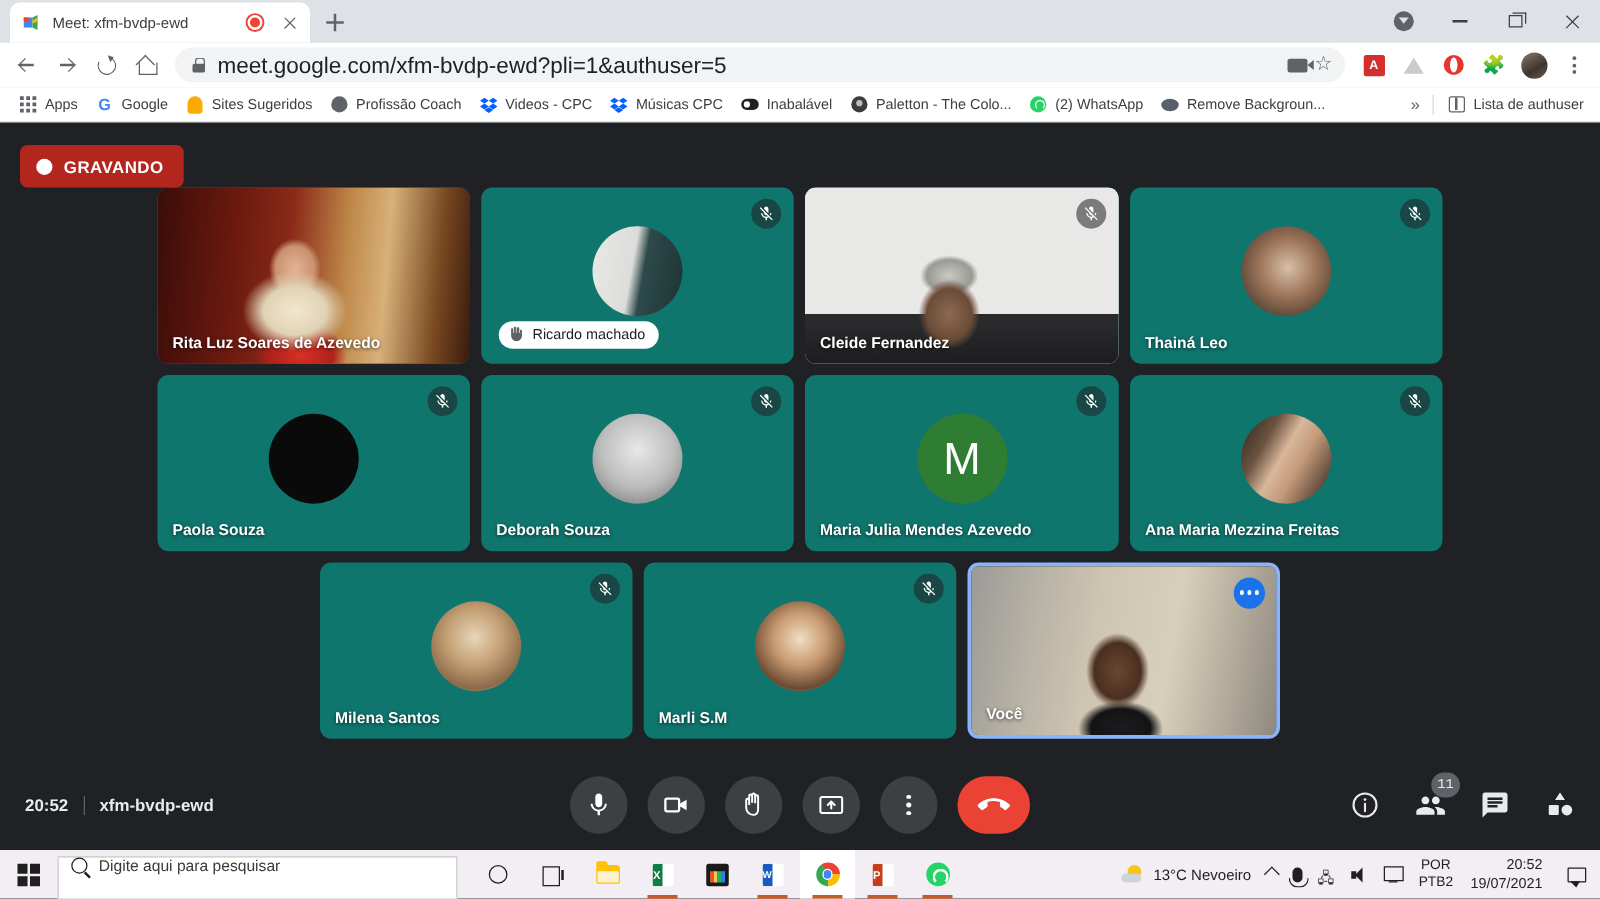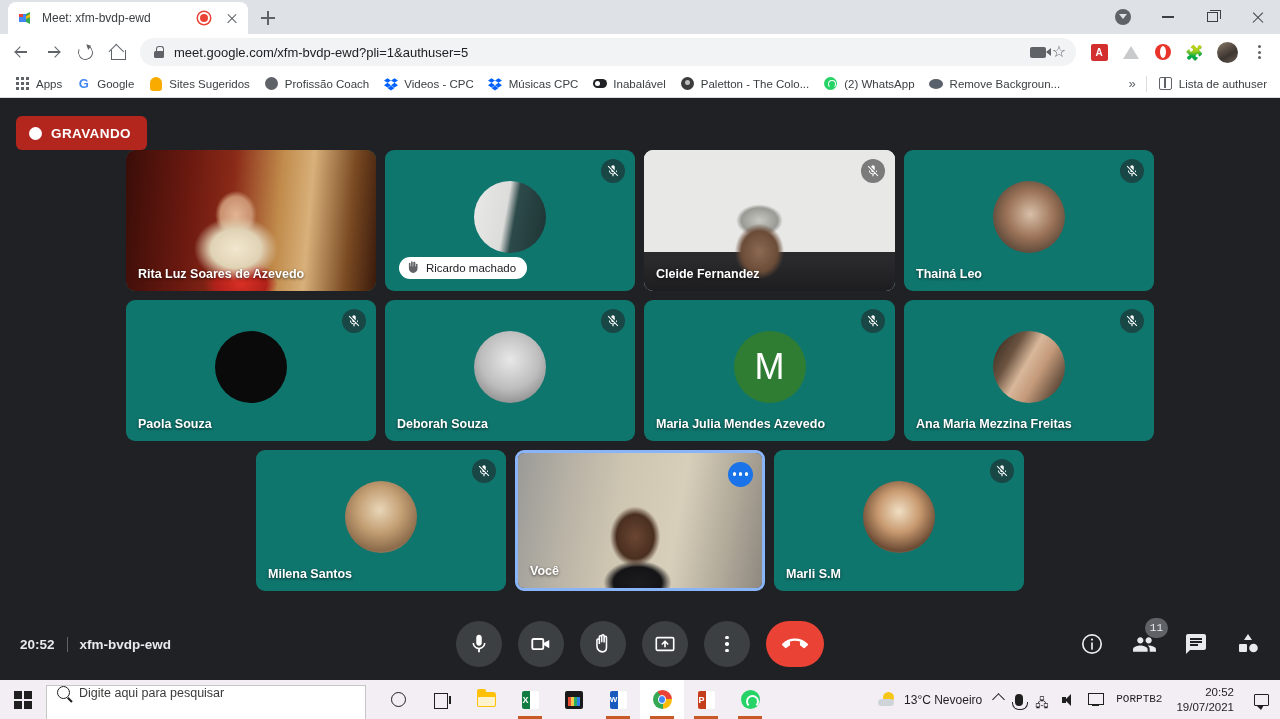--- a/index.html
+++ b/index.html
@@ -57,21 +57,21 @@
   .home { width: 15px; height: 14px; position: relative; }
   .home:before { content:''; position:absolute; left:1px; top:5px; width:13px; height:9px; border:1.6px solid #5f6368; border-top:none; }
   .home:after { content:''; position:absolute; left:1px; top:1px; width:9.5px; height:9.5px; border-top:1.6px solid #5f6368; border-left:1.6px solid #5f6368; transform: rotate(45deg); transform-origin: center; }
   .omnibox {
     flex: 1; height: 28px; background: #f1f3f4; border-radius: 14px;
     display: flex; align-items: center; padding: 0 10px 0 14px; margin: 0 6px; gap: 10px;
   }
   .lock { width: 10px; height: 12px; position: relative; flex: 0 0 10px; }
   .lock:before { content:''; position:absolute; left:0; bottom:0; width:10px; height:7px; background:#5f6368; border-radius:1.5px; }
   .lock:after { content:''; position:absolute; left:2px; top:0; width:6px; height:6px; border:1.5px solid #5f6368; border-bottom:none; border-radius:3px 3px 0 0; }
-  .url { font-size: 13px; color: #202124; white-space: nowrap; flex: 1; }
+  .url { font-size: 18px; color: #202124; white-space: nowrap; flex: 1; }
   .omni-right { display: flex; align-items: center; gap: 6px; }
   .vidcam-ico { width: 16px; height: 11px; background: #5f6368; border-radius: 2px; position: relative; }
   .vidcam-ico:after { content:''; position:absolute; right:-5px; top:1.5px; border-top:4px solid transparent; border-bottom:4px solid transparent; border-right:5px solid #5f6368; }
   .star { color: #5f6368; font-size: 16px; line-height: 1; }
   .ext-pdf { width: 17px; height: 17px; background: #d32f2f; border-radius: 2px; color: #fff; font-size: 10px; font-weight: bold; display: flex; align-items: center; justify-content: center; }
   .ext-tri { width: 0; height: 0; border-left: 8px solid transparent; border-right: 8px solid transparent; border-bottom: 13px solid #c8cacc; }
   .ext-opera { width: 16px; height: 16px; border-radius: 50%; background: #e8342a; position: relative; }
   .ext-opera:after { content:''; position:absolute; left:5px; top:2px; width:6px; height:12px; border-radius:50%; background:#fff; }
   .ext-puzzle { font-size: 15px; color: #5f6368; line-height: 1; }
   .avatar-btn { width: 21px; height: 21px; border-radius: 50%; background: linear-gradient(150deg,#8c7b6b 0%,#3c3530 60%,#6b5d52 100%); }
@@ -237,21 +237,21 @@
   .tray-mic { width: 8px; height: 12px; border-radius: 4px; background: #1f1f1f; position: relative; }
   .tray-mic:after { content:''; position:absolute; left:-3px; bottom:-4px; width:14px; height:7px; border:1.5px solid #1f1f1f; border-top:none; border-radius:0 0 7px 7px; }
   .tray-net { width: 15px; height: 13px; position: relative; }
   .tray-net:before { content:'\1F5A7'; font-size: 12px; color: #1f1f1f; }
   .tray-vol { width: 14px; height: 13px; position: relative; }
   .tray-vol:before { content:''; position:absolute; left:0; top:3.5px; width:4px; height:6px; background:#1f1f1f; }
   .tray-vol:after { content:''; position:absolute; left:3px; top:0.5px; border-top:6px solid transparent; border-bottom:6px solid transparent; border-right:6px solid #1f1f1f; }
   .tray-monitor { width: 16px; height: 13px; position: relative; }
   .tray-monitor:before { content:''; position:absolute; left:0; top:0; width:14px; height:10px; border:1.4px solid #1f1f1f; }
   .tray-monitor:after { content:''; position:absolute; left:4px; bottom:0; width:7px; height:1.4px; background:#1f1f1f; }
-  .lang { display: flex; flex-direction: row; align-items: center; line-height: 1.25; font-size: 11px; color: #1f1f1f; padding: 0 6px; font-family: Liberation Mono, monospace; }
+  .lang { display: flex; flex-direction: column; align-items: center; line-height: 1.25; font-size: 11px; color: #1f1f1f; padding: 0 6px; }
   .clock { display: flex; flex-direction: column; align-items: flex-end; line-height: 1.25; font-size: 11.5px; color: #1f1f1f; padding: 0 8px; }
   .notif { width: 38px; height: 39px; display: flex; align-items: center; justify-content: center; }
   .notif-box { width: 15px; height: 12px; border: 1.5px solid #1f1f1f; border-radius: 1px; position: relative; }
   .notif-box:after { content:''; position:absolute; left:1px; bottom:-5px; border-left:5px solid transparent; border-right:3px solid transparent; border-top:5px solid #1f1f1f; }
 </style>
 </head>
 <body>
 
 <div class="chrome-window">
 
@@ -510,38 +510,38 @@
       <div class="tile-row">
         <div class="tile">
           <div class="avatar-circle bg-milena"></div>
           <span class="mute-badge">
             <svg width="14" height="14" viewBox="0 0 24 24" fill="#fff">
                 <path d="M19 11h-1.7c0 .74-.16 1.43-.43 2.05l1.23 1.23c.56-.98.9-2.09.9-3.28zM14.98 11.17c0-.06.02-.11.02-.17V5c0-1.66-1.34-3-3-3S9 3.34 9 5v.18l5.98 5.99zM4.27 3L3 4.27l6.01 6.01V11c0 1.66 1.33 3 2.99 3 .22 0 .44-.03.65-.08l1.66 1.66c-.71.33-1.5.52-2.31.52-2.76 0-5.3-2.1-5.3-5.1H5c0 3.41 2.72 6.23 6 6.72V21h2v-3.28c.91-.13 1.77-.45 2.54-.9L19.73 21 21 19.73 4.27 3z"></path>
               </svg>
           </span>
           <span class="tile-name">Milena Santos</span>
         </div>
+        <div class="tile">
+          <div class="avatar-circle bg-marli"></div>
+          <span class="mute-badge">
+            <svg width="14" height="14" viewBox="0 0 24 24" fill="#fff">
+                <path d="M19 11h-1.7c0 .74-.16 1.43-.43 2.05l1.23 1.23c.56-.98.9-2.09.9-3.28zM14.98 11.17c0-.06.02-.11.02-.17V5c0-1.66-1.34-3-3-3S9 3.34 9 5v.18l5.98 5.99zM4.27 3L3 4.27l6.01 6.01V11c0 1.66 1.33 3 2.99 3 .22 0 .44-.03.65-.08l1.66 1.66c-.71.33-1.5.52-2.31.52-2.76 0-5.3-2.1-5.3-5.1H5c0 3.41 2.72 6.23 6 6.72V21h2v-3.28c.91-.13 1.77-.45 2.54-.9L19.73 21 21 19.73 4.27 3z"></path>
+              </svg>
+          </span>
+          <span class="tile-name">Marli S.M</span>
+        </div>
         <div class="tile self">
           <div class="video-bg bg-voce"></div>
           <span class="more-badge">
               <i></i>
               <i></i>
               <i></i>
             </span>
           <span class="tile-name">Você</span>
         </div>
-        <div class="tile">
-          <div class="avatar-circle bg-marli"></div>
-          <span class="mute-badge">
-            <svg width="14" height="14" viewBox="0 0 24 24" fill="#fff">
-                <path d="M19 11h-1.7c0 .74-.16 1.43-.43 2.05l1.23 1.23c.56-.98.9-2.09.9-3.28zM14.98 11.17c0-.06.02-.11.02-.17V5c0-1.66-1.34-3-3-3S9 3.34 9 5v.18l5.98 5.99zM4.27 3L3 4.27l6.01 6.01V11c0 1.66 1.33 3 2.99 3 .22 0 .44-.03.65-.08l1.66 1.66c-.71.33-1.5.52-2.31.52-2.76 0-5.3-2.1-5.3-5.1H5c0 3.41 2.72 6.23 6 6.72V21h2v-3.28c.91-.13 1.77-.45 2.54-.9L19.73 21 21 19.73 4.27 3z"></path>
-              </svg>
-          </span>
-          <span class="tile-name">Marli S.M</span>
-        </div>
       </div>
 
     </div>
 
     <div class="meetbar">
       <div class="meet-left">
         <span>20:52</span>
         <span class="meet-sep"></span>
         <span>xfm-bvdp-ewd</span>
       </div>

